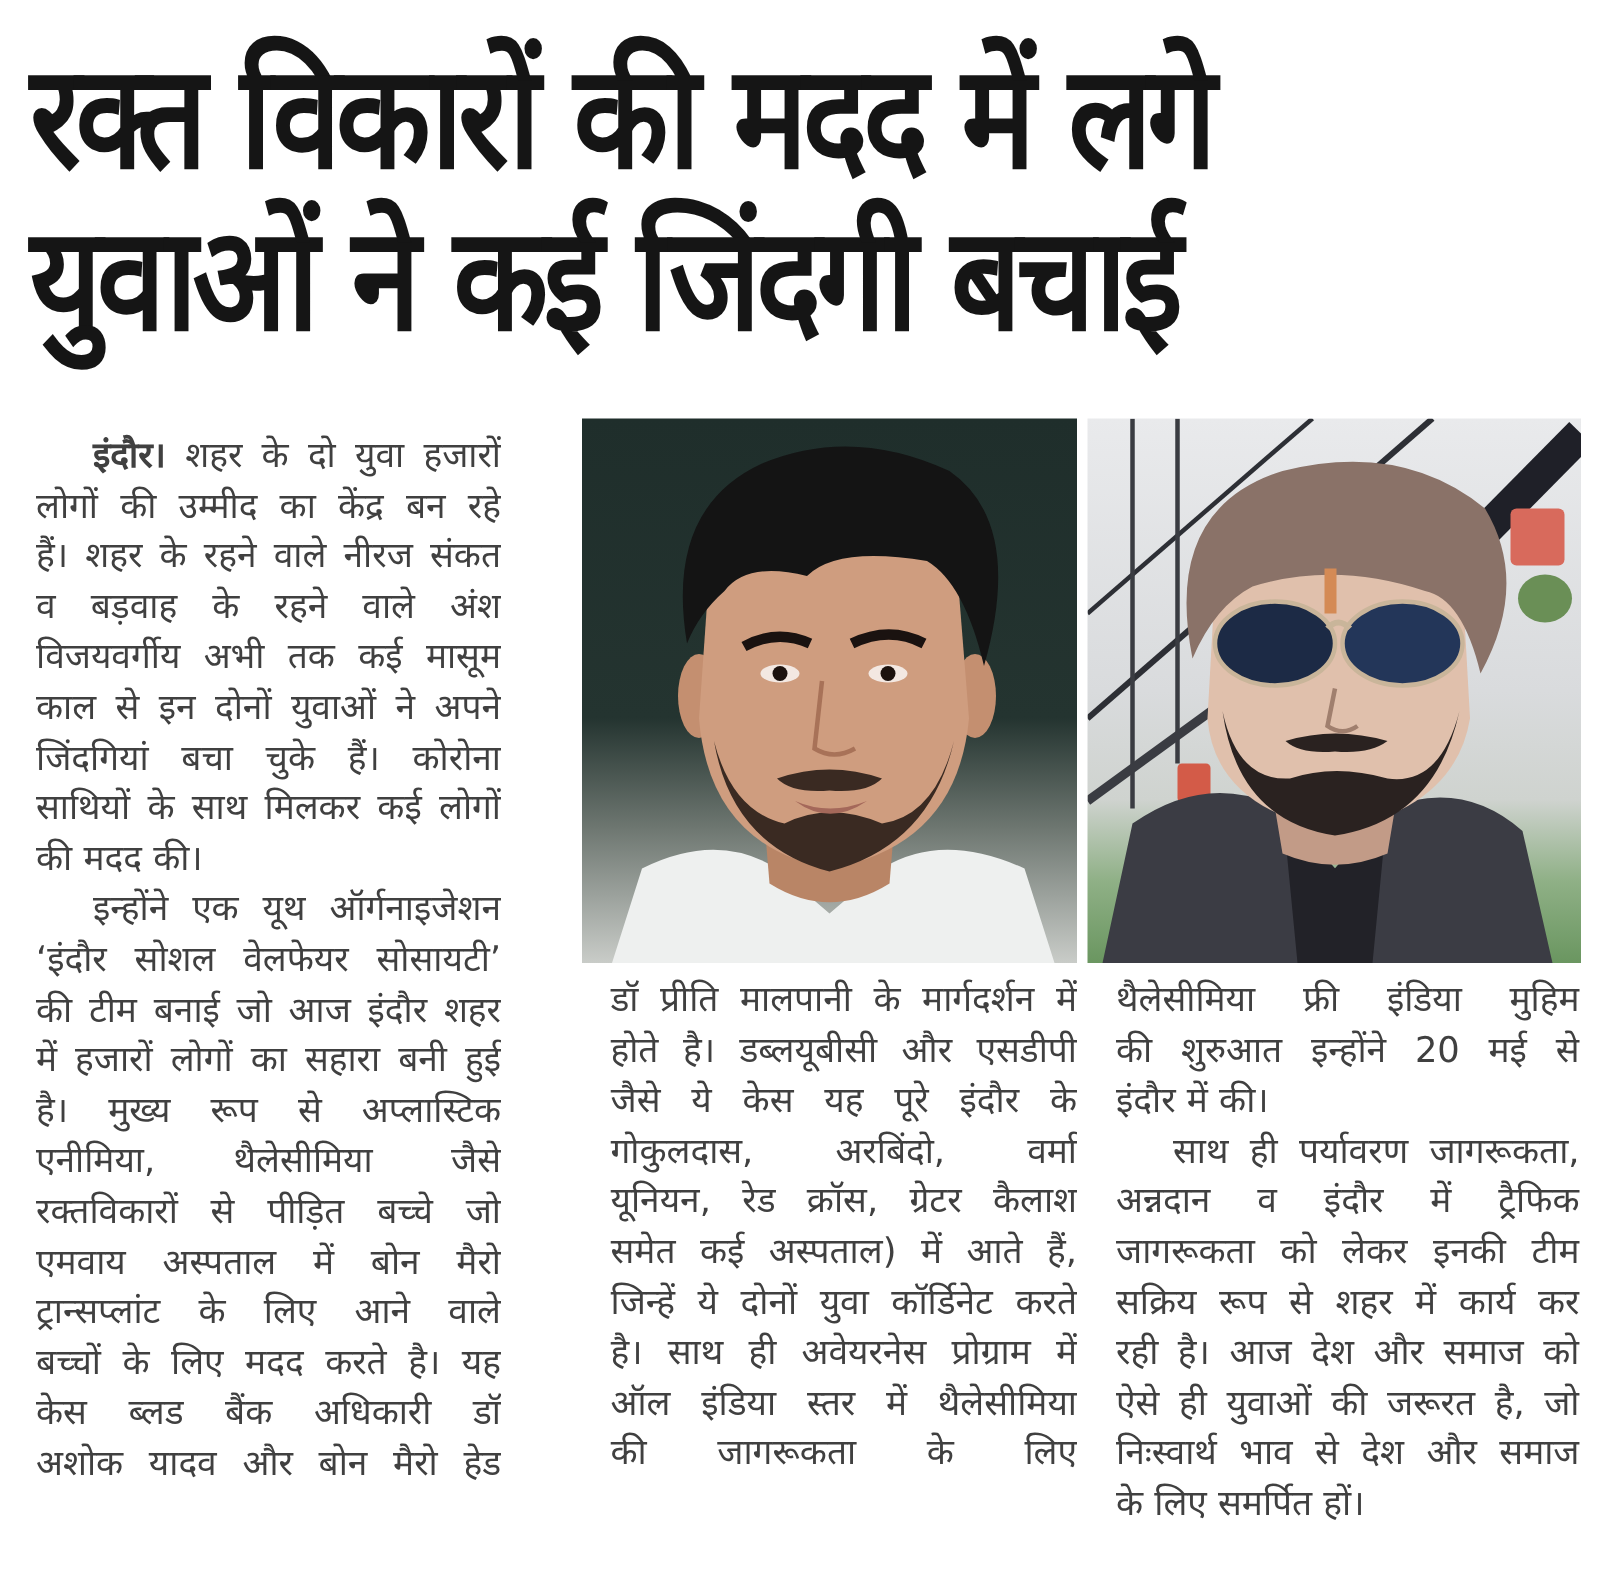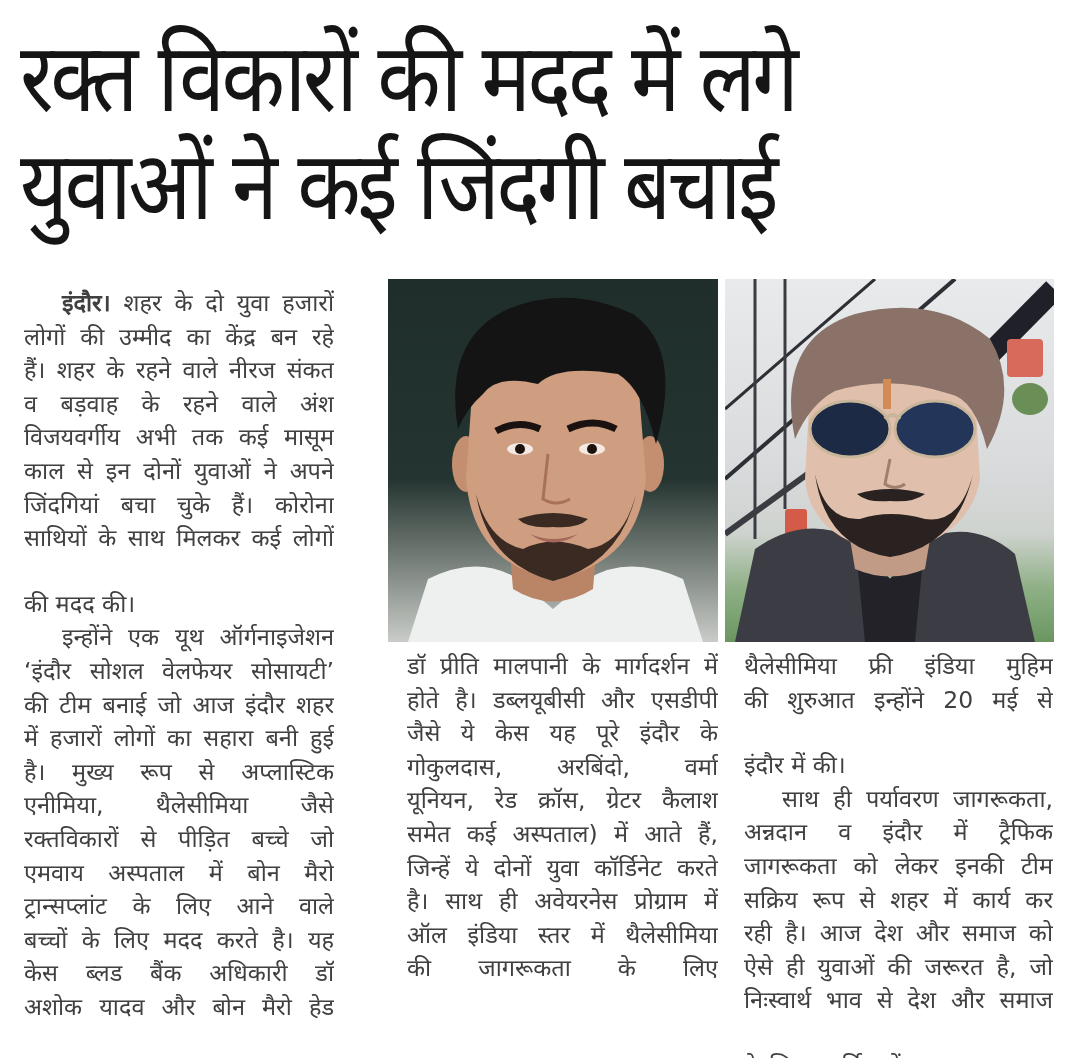--- a/index.html
+++ b/index.html
@@ -1,30 +1,30 @@
 <!DOCTYPE html>
 <html><head>
 <meta charset="utf-8">
 <style>
   html, body { margin: 0; padding: 0; background: #ffffff; }
   body { width: 1069px; height: 1058px; position: relative; overflow: hidden;
          font-family: "DejaVu Sans", sans-serif; color: #1a1a1a; }
 
   .headline { position: absolute; left: 20px; width: 1030px; margin: 0;
-              font-family: "DejaVu Sans", sans-serif; font-weight: 400;
+              font-family: "DejaVu Sans", sans-serif; font-weight: 700;
               color: #151515; line-height: 1; white-space: nowrap;
               transform-origin: left top; }
   .headline .hl-line { display: block; height: 108px; font-size: 96px;
                        letter-spacing: -4px; }
   .headline .hl-line span { display: inline-block; transform: scaleX(0.86); transform-origin: left center; }
 
   .col { position: absolute; font-size: 23.5px; line-height: 33.6px; color: #404040; }
   .col .ln { display: block; height: 33.6px; white-space: nowrap; overflow: hidden;
              text-align: justify; text-align-last: justify; }
-  .col .ln.last { text-align-last: left; margin-top: 32px; }
+  .col .ln.last { text-align-last: left; }
   .col .ln.indent { padding-left: 38px; }
   .col .ln .lead { font-weight: bold; }
 
   #col1 { left: 24px; top: 287px; width: 310px; }
   #col2 { left: 386px; top: 650px; width: 311px; margin-left: 21px; }
   #col3 { left: 744px; top: 650px; width: 309px; }
 
   .photo { position: absolute; top: 279px; height: 363px; overflow: hidden; }
   #photo1 { left: 388px; width: 330px;
             background: linear-gradient(180deg, #1f2e2b 0%, #243430 55%, #6d7670 75%, #c9ccc8 100%); }

